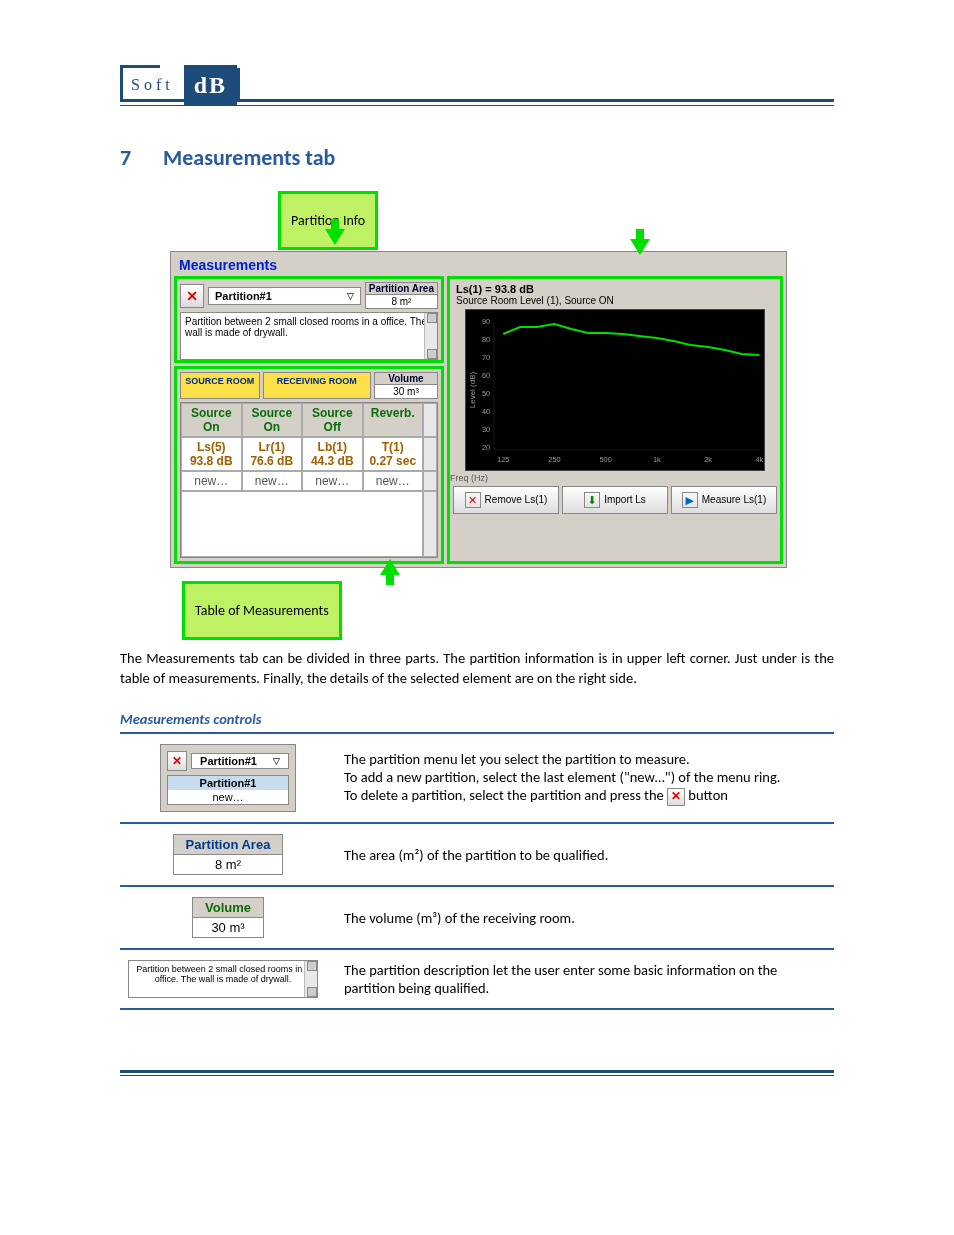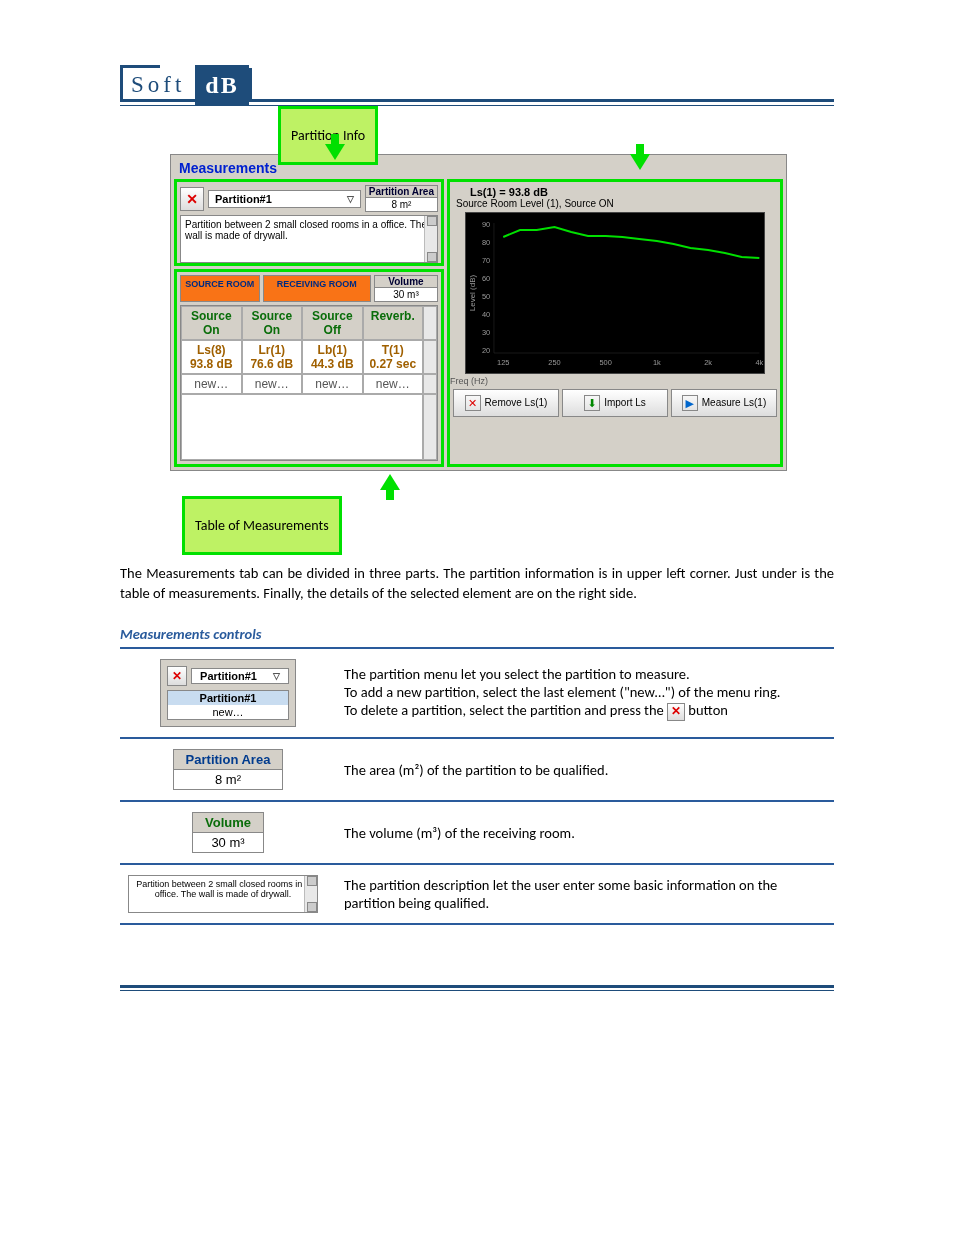--- a/index.html
+++ b/index.html
@@ -23,21 +23,21 @@
     border-top: none;
     padding: 0;
   }
   .logo-box {
     display: flex;
     align-items: center;
     height: 34px;
   }
   .logo-soft {
     font-family: Georgia, serif;
-    font-size: 23px;
+    font-size: 16px;
     letter-spacing: 4px;
     color: #1e4c7a;
     padding: 0 10px 0 8px;
   }
   .logo-db {
     background: #1e4c7a;
     color: #fff;
     font-family: Georgia, 'Times New Roman', serif;
     font-weight: bold;
     font-size: 24px;
@@ -102,21 +102,21 @@
   .arrow-up::before {
     content:"";
     position:absolute;
     left:-4px; bottom:-26px;
     width:8px; height:12px;
     background:#00e000;
   }
   
   .app {
     position: absolute;
-    left: 0; top: 48px;
+    left: 0; top: 60px;
     width: 615px;
     background: #d4d0c8;
     border: 1px solid #888;
     font-family: Tahoma, Arial, sans-serif;
     font-size: 11px;
   }
   .app-title {
     color: #0020d0;
     font-weight: bold;
     font-size: 14px;
@@ -187,23 +187,23 @@
     border:1px solid #aaa;
     text-align:center;
     padding:2px 1px;
     background:#d4d0c8;
   }
   .tbl .sub{color:#0a6d0a;font-weight:bold;}
   .tbl .val{background:#fff;color:#a06000;font-weight:bold;}
   .tbl .new{background:#fff;color:#555;}
   .tbl .blank{background:#fff;height:60px;}
   .vol-row{display:flex;justify-content:flex-end;margin:3px 3px 0 3px;gap:3px;align-items:stretch;}
-  .sr-box{flex:1;border:1px solid #888;background:#f97316;text-align:center;color:#002b80;font-weight:bold;font-size:9px;padding:3px 3px;}
-  
-  .chart-title{font-weight:bold;padding:4px 6px 0 20px;font-size:11px;}
+  .sr-box{flex:1;border:1px solid #888;background:#fde047;text-align:center;color:#002b80;font-weight:bold;font-size:9px;padding:3px 3px;}
+  
+  .chart-title{font-weight:bold;padding:4px 6px 0 6px;font-size:11px;}
   .chart-sub{font-size:10px;padding:0 6px 3px 6px;}
   .chart{
     background:#000;
     border:1px solid #444;
     margin:0 15px;
     height:160px;
     position:relative;
   }
   .chart svg{width:100%;height:100%;}
   .chart-btns{display:flex;gap:3px;margin:3px;}
@@ -297,20 +297,24 @@
   </div>
   <div class="hdr-logo">
     <div class="logo-box">
       <span class="logo-soft">Soft</span>
       <span class="logo-db">dB</span>
     </div>
   </div>
   <div class="hdr-line"></div>
 
   
+  <div class="h7">
+    <span class="num">7</span>
+    <span>Measurements tab</span>
+  </div>
 
   
   <div class="fig-wrap">
     <div class="callout" style="left:108px;top:0;">Partition Info</div>
     <div class="arrow-down" style="left:155px;top:38px;"></div>
     <div class="arrow-down" style="left:460px;top:48px;"></div>
 
     <div class="app">
       <div class="app-title">Measurements</div>
       <div class="app-body">
@@ -343,21 +347,21 @@
             </div>
             <div class="tbl">
               <div class="row">
                 <div class="cell sub">Source On</div>
                 <div class="cell sub">Source On</div>
                 <div class="cell sub">Source Off</div>
                 <div class="cell sub">Reverb.</div>
                 <div style="width:12px;background:#e8e8e8;border:1px solid #aaa;"></div>
               </div>
               <div class="row">
-                <div class="cell val"><span>Ls(8)</span><br><span>93.8 dB</span></div>
+                <div class="cell val"><span>Ls(5)</span><br><span>93.8 dB</span></div>
                 <div class="cell val"><span>Lr(1)</span><br><span>76.6 dB</span></div>
                 <div class="cell val"><span>Lb(1)</span><br><span>44.3 dB</span></div>
                 <div class="cell val"><span>T(1)</span><br><span>0.27 sec</span></div>
                 <div style="width:12px;background:#e8e8e8;border:1px solid #aaa;"></div>
               </div>
               <div class="row">
                 <div class="cell new">new…</div>
                 <div class="cell new">new…</div>
                 <div class="cell new">new…</div>
                 <div class="cell new">new…</div>

